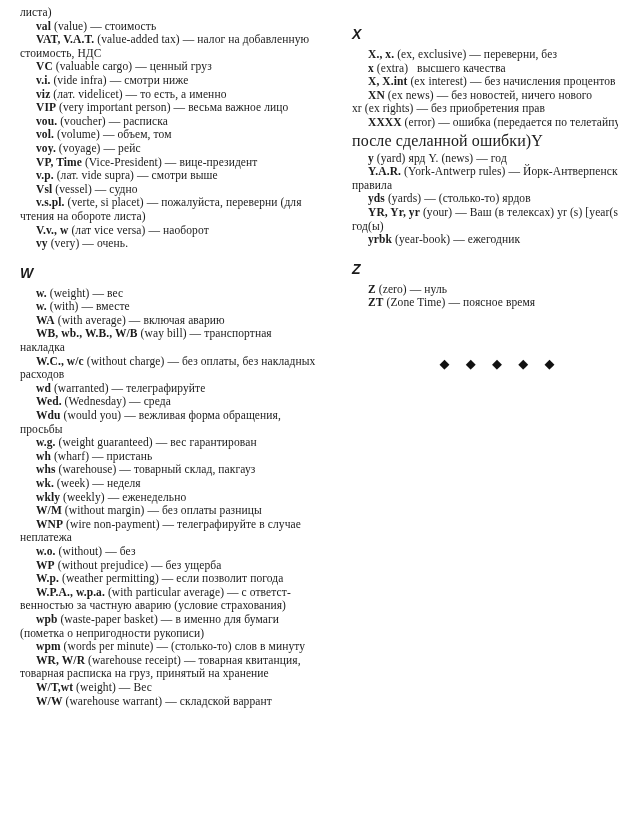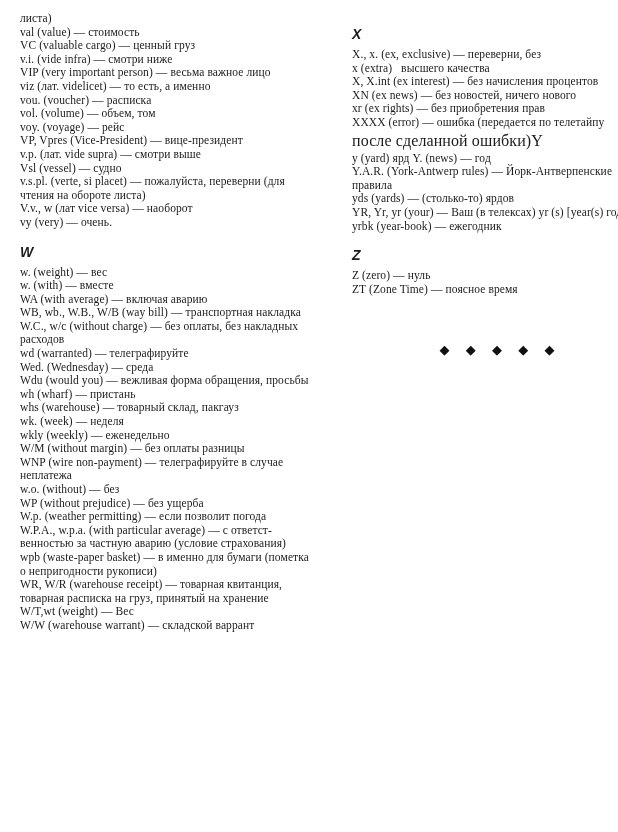--- a/index.html
+++ b/index.html
@@ -12,29 +12,29 @@
   }
   .page {
     position: relative;
     width: 618px;
     height: 832px;
     background: #ffffff;
     color: #1b1b1b;
     font-family: "Liberation Serif", serif;
   }
   .col { position: absolute; top: 0; }
-  .col-left  { left: 20px;  width: 296px; padding-top: 12px; }
+  .col-left  { left: 20px;  width: 296px; padding-top: 6px; }
   .col-right { left: 352px; width: 290px; padding-top: 26px; }
   .entries p.entry {
     margin: 0;
     font-size: 11.5px;
     line-height: 13.6px;
     letter-spacing: 0.1px;
   }
-  .entries p.entry b { font-weight: normal; }
+  .entries p.entry b { font-weight: bold; margin-left: 16px; }
   .entries p.entry.big {
     font-size: 16px;
     line-height: 20px;
     margin-top: 1px;
     margin-bottom: 1px;
   }
   .sec-h {
     font-family: "Liberation Sans", sans-serif;
     font-style: italic;
     font-weight: bold;
@@ -55,57 +55,60 @@
 </head>
 <body>
 
 <div class="page">
 
   <div class="col col-left">
     <div class="section">
       <div class="entries">
           <p class="entry"><span>листа)</span></p>
           <p class="entry"><b>val</b><span> (value) — стоимость</span></p>
+          <p class="entry"><b>VAT, V.A.T.</b><span> (value-added tax) — налог на добавленную стоимость, НДС</span></p>
           <p class="entry"><b>VC</b><span> (valuable cargo) — ценный груз</span></p>
           <p class="entry"><b>v.i.</b><span> (vide infra) — смотри ниже</span></p>
+          <p class="entry"><b>viz</b><span> (лат. videlicet) — то есть, а именно</span></p>
           <p class="entry"><b>VIP</b><span> (very important person) — весьма важное лицо</span></p>
-          <p class="entry"><b>viz</b><span> (лат. videlicet) — то есть, а именно</span></p>
           <p class="entry"><b>vou.</b><span> (voucher) — расписка</span></p>
           <p class="entry"><b>vol.</b><span> (volume) — объем, том</span></p>
           <p class="entry"><b>voy.</b><span> (voyage) — рейс</span></p>
-          <p class="entry"><b>VP, Vpres</b><span> (Vice-President) — вице-президент</span></p>
+          <p class="entry"><b>VP, Time</b><span> (Vice-President) — вице-президент</span></p>
           <p class="entry"><b>v.p.</b><span> (лат. vide supra) — смотри выше</span></p>
           <p class="entry"><b>Vsl</b><span> (vessel) — судно</span></p>
           <p class="entry"><b>v.s.pl.</b><span> (verte, si placet) — пожалуйста, переверни (для чтения на обороте листа)</span></p>
           <p class="entry"><b>V.v., w</b><span> (лат vice versa) — наоборот</span></p>
           <p class="entry"><b>vy</b><span> (very) — очень.</span></p>
         </div>
     </div>
     <div class="section section-gap">
       <h2 class="sec-h">W</h2>
       <div class="entries">
           <p class="entry"><b>w.</b><span> (weight) — вес</span></p>
           <p class="entry"><b>w.</b><span> (with) — вместе</span></p>
           <p class="entry"><b>WA</b><span> (with average) — включая аварию</span></p>
           <p class="entry"><b>WB, wb., W.B., W/B</b><span> (way bill) — транспортная накладка</span></p>
           <p class="entry"><b>W.C., w/c</b><span> (without charge) — без оплаты, без накладных расходов</span></p>
           <p class="entry"><b>wd</b><span> (warranted) — телеграфируйте</span></p>
           <p class="entry"><b>Wed.</b><span> (Wednesday) — среда</span></p>
           <p class="entry"><b>Wdu</b><span> (would you) — вежливая форма обращения, просьбы</span></p>
+          <p class="entry"><b>w.g.</b><span> (weight guaranteed) — вес гарантирован</span></p>
           <p class="entry"><b>wh</b><span> (wharf) — пристань</span></p>
           <p class="entry"><b>whs</b><span> (warehouse) — товарный склад, пакгауз</span></p>
           <p class="entry"><b>wk.</b><span> (week) — неделя</span></p>
           <p class="entry"><b>wkly</b><span> (weekly) — еженедельно</span></p>
           <p class="entry"><b>W/M</b><span> (without margin) — без оплаты разницы</span></p>
           <p class="entry"><b>WNP</b><span> (wire non-payment) — телеграфируйте в случае неплатежа</span></p>
           <p class="entry"><b>w.o.</b><span> (without) — без</span></p>
           <p class="entry"><b>WP</b><span> (without prejudice) — без ущерба</span></p>
           <p class="entry"><b>W.p.</b><span> (weather permitting) — если позволит погода</span></p>
           <p class="entry"><b>W.P.A., w.p.a.</b><span> (with particular average) — с ответст-венностью за частную аварию (условие страхования)</span></p>
           <p class="entry"><b>wpb</b><span> (waste-paper basket) — в именно для бумаги (пометка о непригодности рукописи)</span></p>
+          <p class="entry"><b>wpm</b><span> (words per minute) — (столько-то) слов в минуту</span></p>
           <p class="entry"><b>WR, W/R</b><span> (warehouse receipt) — товарная квитанция, товарная расписка на груз, принятый на хранение</span></p>
           <p class="entry"><b>W/T,wt</b><span> (weight) — Вес</span></p>
           <p class="entry"><b>W/W</b><span> (warehouse warrant) — складской варрант</span></p>
         </div>
     </div>
   </div>
 
   <div class="col col-right">
     <div class="section">
       <h2 class="sec-h">X</h2>

